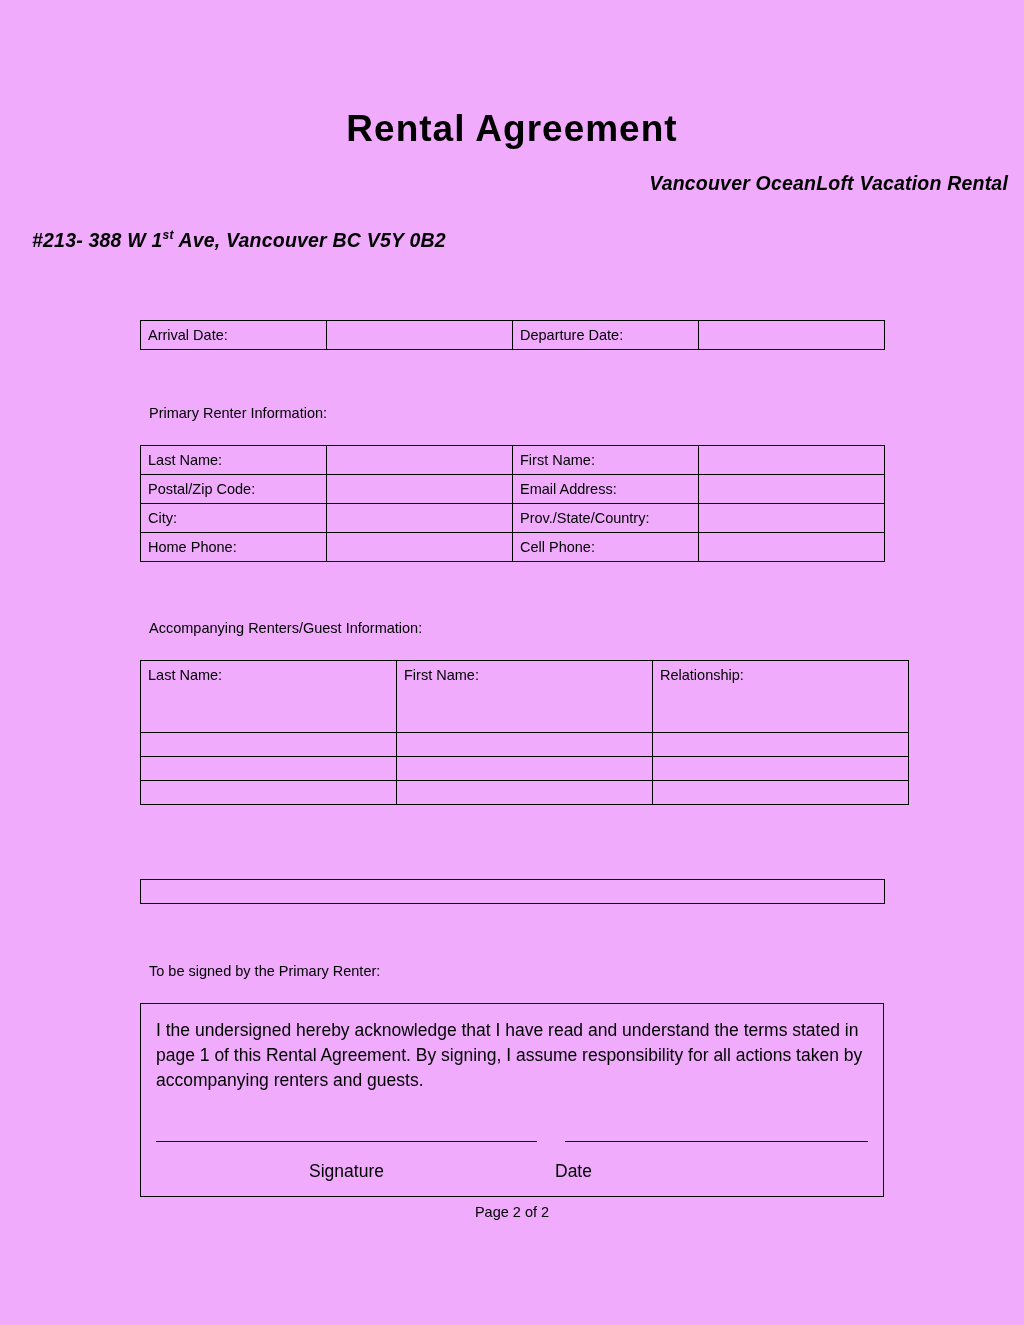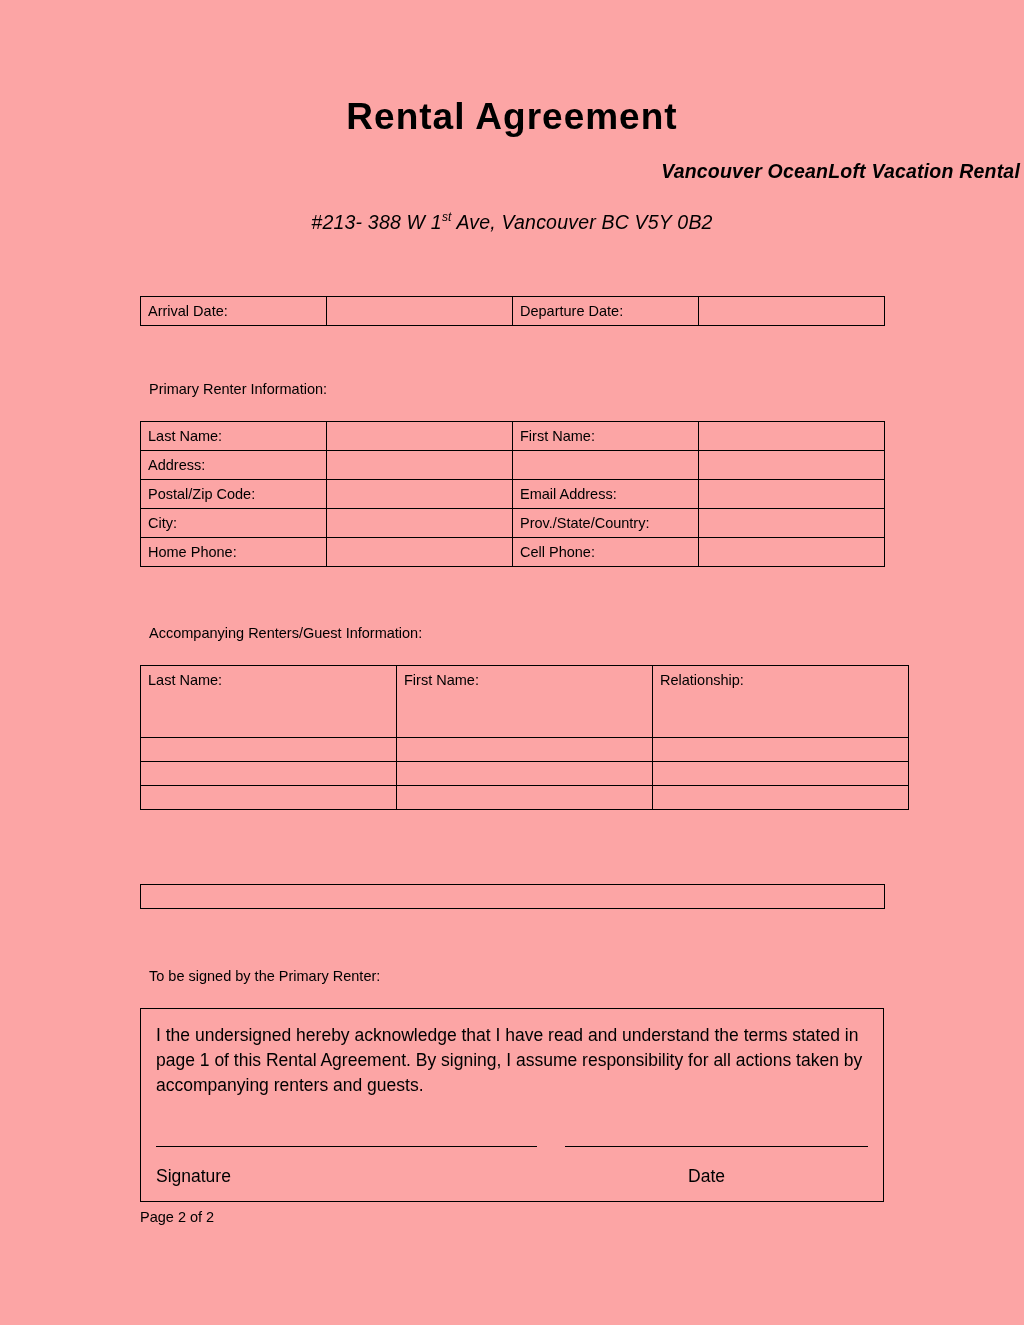--- a/index.html
+++ b/index.html
@@ -11,23 +11,23 @@
     height: 1325px;
     background: #ffffff;
     font-family: "Liberation Sans", sans-serif;
     color: #000000;
     -webkit-font-smoothing: antialiased;
   }
   .page {
     position: relative;
     width: 1024px;
     height: 1325px;
-    background: #fca5a5;
+    background: #f0abfc;
     box-sizing: border-box;
-    padding: 4px;
+    padding: 16px;
     overflow: hidden;
   }
   .doc-title {
     text-align: center;
     font-size: 37px;
     font-weight: bold;
     letter-spacing: 1px;
     margin: 0;
     padding-top: 92px;
     line-height: 1.15;
@@ -35,25 +35,24 @@
   .doc-subtitle {
     text-align: right;
     font-size: 19.5px;
     font-weight: bold;
     font-style: italic;
     margin: 0;
     padding-top: 21px;
     letter-spacing: 0.2px;
   }
   .doc-address {
-    text-align: center;
     font-size: 19.5px;
-    font-weight: normal;
+    font-weight: bold;
     font-style: italic;
-    margin: 10px;
+    margin: 16px;
     padding-top: 17px;
     letter-spacing: 0.2px;
   }
   .doc-address sup {
     font-size: 12px;
     vertical-align: super;
   }
   .content {
     margin: 0 auto;
     width: 744px;
@@ -130,27 +129,27 @@
   .sig-rule.sig { width: 381px; }
   .sig-rule.dat { width: 303px; }
   .sign-captions {
     position: absolute;
     bottom: 14px;
     left: 15px;
     right: 15px;
     display: flex;
     font-size: 17.5px;
   }
-  .cap-sig { width: 381px; text-align: left; }
-  .cap-dat { width: 303px; text-align: center; margin-left: 18px; }
+  .cap-sig { width: 381px; text-align: center; }
+  .cap-dat { width: 303px; text-align: left; margin-left: 18px; }
 
   .footer {
     width: 744px;
     margin: 0 auto;
-    text-align: left;
+    text-align: center;
     font-size: 14.5px;
     padding-top: 7px;
   }
 </style>
 </head>
 <body>
 
 <div class="page">
 
   <h1 class="doc-title">Rental Agreement</h1>
@@ -190,26 +189,20 @@
           <col style="width:186px">
           <col style="width:186px">
           <col style="width:186px">
           <col style="width:186px">
         </colgroup>
       <tbody>
           <tr>
         <td class="cell-label">Last Name:</td>
         <td class="cell-blank"></td>
         <td class="cell-label">First Name:</td>
-        <td class="cell-blank"></td>
-      </tr>
-      <tr>
-        <td class="cell-label">Address:</td>
-        <td class="cell-blank"></td>
-        <td class="cell-label"></td>
         <td class="cell-blank"></td>
       </tr>
       <tr>
         <td class="cell-label">Postal/Zip Code:</td>
         <td class="cell-blank"></td>
         <td class="cell-label">Email Address:</td>
         <td class="cell-blank"></td>
       </tr>
       <tr>
         <td class="cell-label">City:</td>

